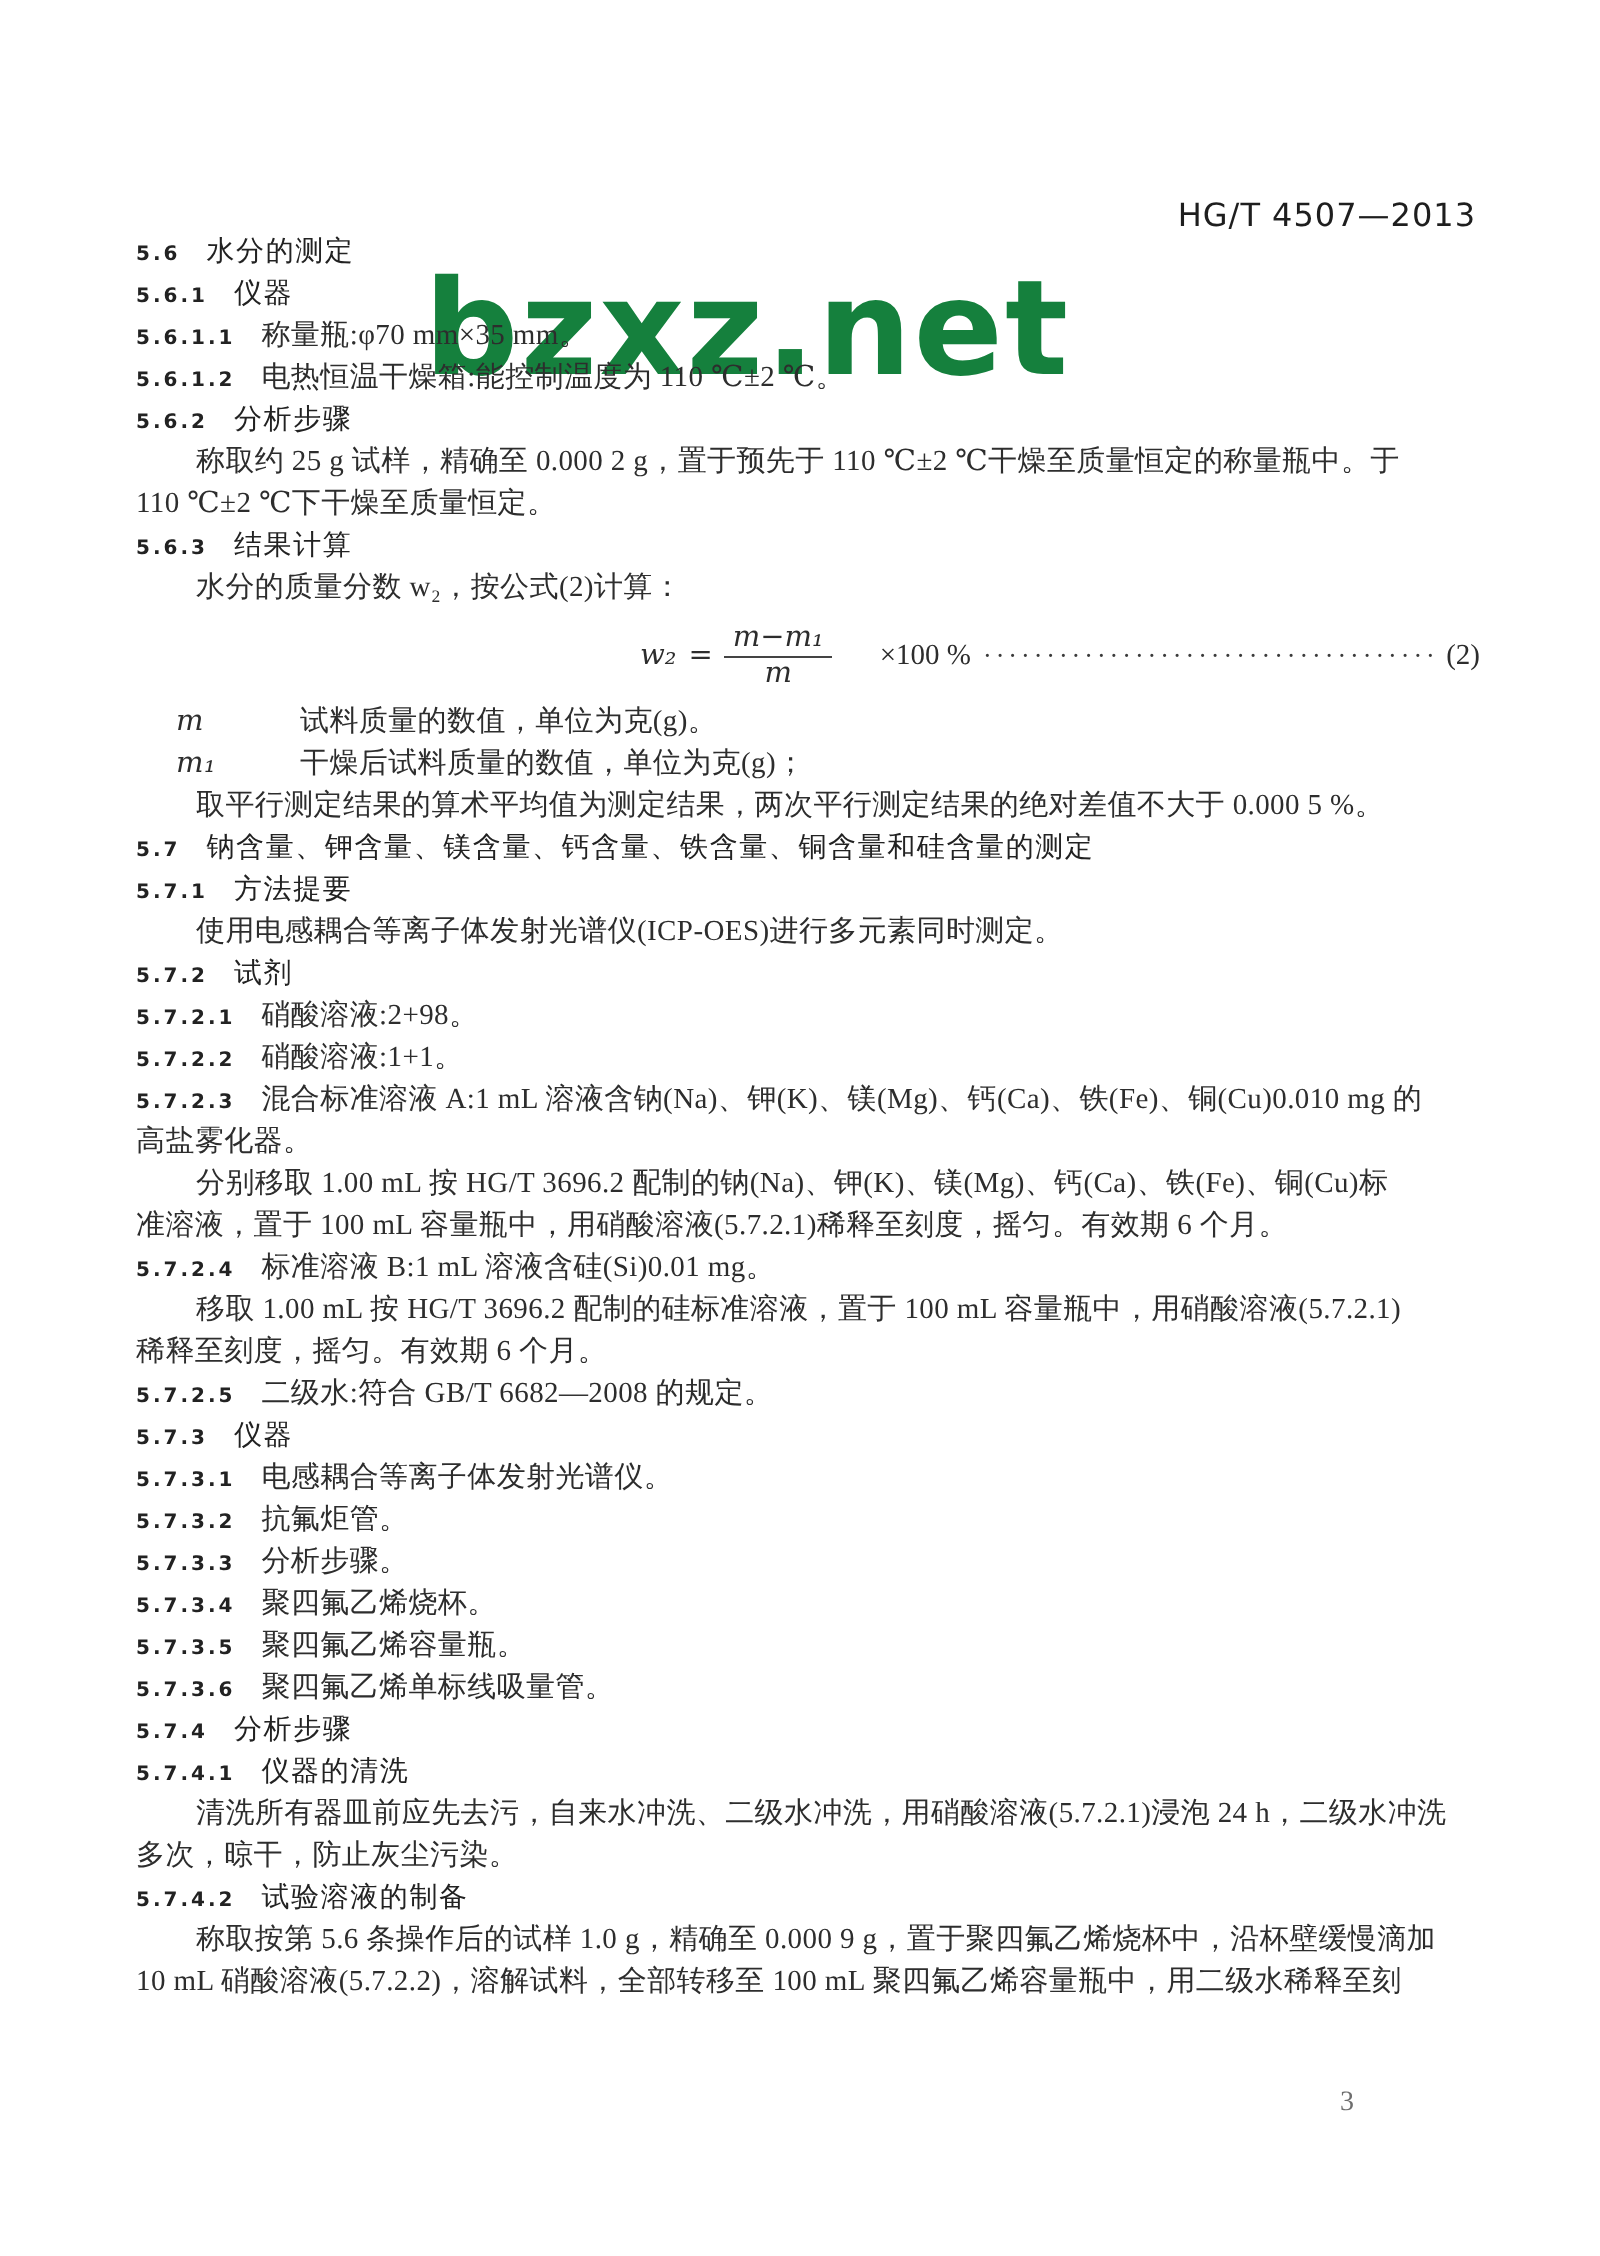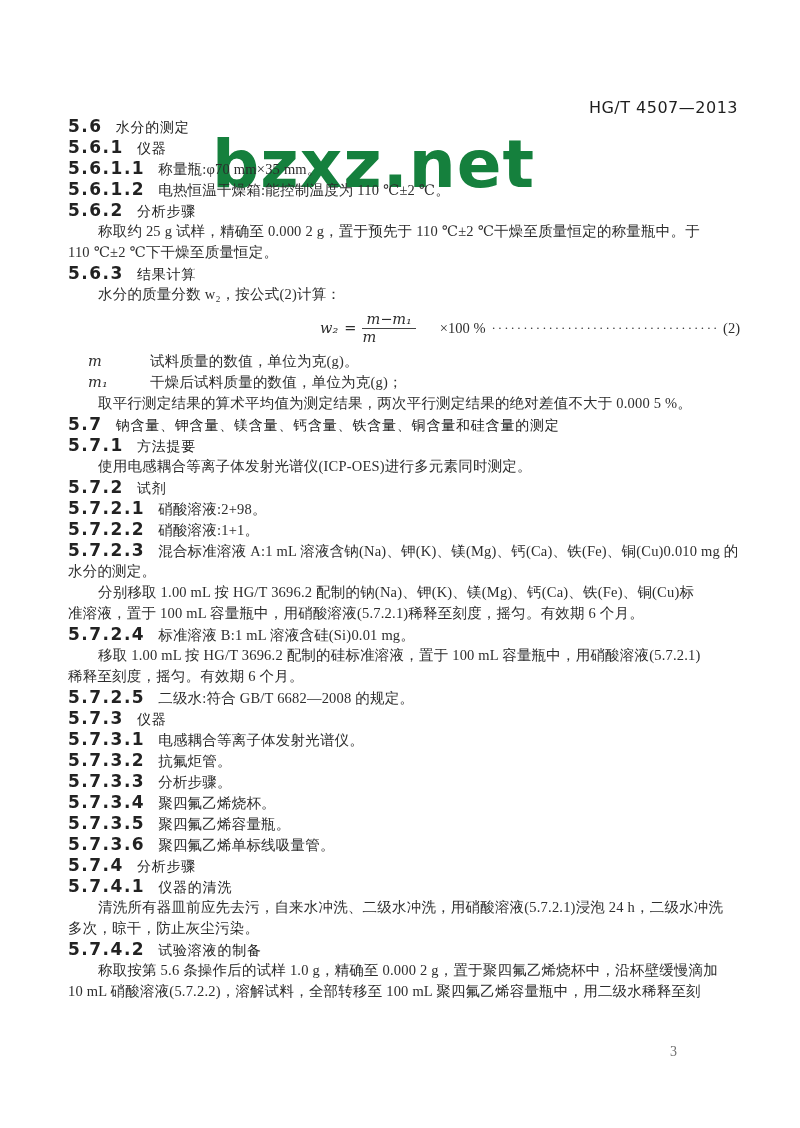--- a/index.html
+++ b/index.html
@@ -22,42 +22,42 @@
   }
   .doc-body {
     position:absolute; left:68px; top:116px; width:672px; z-index:1;
   }
   .line {
     height:21px; line-height:21px; font-size:14.5px;
     white-space:nowrap; letter-spacing:0.2px;
   }
   .num {
     font-family:"DejaVu Sans","Liberation Sans",sans-serif;
-    font-weight:700; font-size:17px; letter-spacing:1.5px;
+    font-weight:700; font-size:10px; letter-spacing:1.5px;
     margin-right:13px; color:#222;
   }
   .heading .txt {
     font-family:"DejaVu Sans","Liberation Sans",sans-serif;
     font-weight:400; font-size:14px; letter-spacing:0.8px; color:#222;
   }
   .clause .txt { font-weight:normal; }
   .para { padding-left:30px; }
   .def { padding-left:20px; }
   .def .sym {
     display:inline-block; width:62px; font-style:italic;
     font-family:"DejaVu Serif","Liberation Serif",serif;
   }
   .formula-row {
     display:flex; align-items:center;
     height:38px; margin:4px 0 4px 252px; width:420px;
     font-size:14.5px;
   }
   .f-lhs, .f-eq, .frac { font-style:italic; font-family:"DejaVu Serif","Liberation Serif",serif; }
   .f-eq { margin:0 6px; font-style:normal; }
-  .frac { display:inline-flex; flex-direction:column; line-height:17px; }
+  .frac { display:inline-flex; flex-direction:column; align-items:center; line-height:17px; }
   .f-num { border-bottom:1px solid #444; padding:0 4px; }
   .f-mul { margin-left:24px; }
   .f-dots {
     flex:1; overflow:hidden; white-space:nowrap;
     letter-spacing:2px; margin:0 6px; color:#3a3a3a; font-size:13px;
   }
   .f-label { flex:none; }
   .page-number {
     position:absolute; left:670px; top:1044px; z-index:1;
     font-size:14px; color:#6e6e6e;
@@ -93,36 +93,36 @@
       <div class="line def"><span class="sym">m</span><span class="dtxt">试料质量的数值，单位为克(g)。</span></div>
       <div class="line def"><span class="sym">m₁</span><span class="dtxt">干燥后试料质量的数值，单位为克(g)；</span></div>
       <div class="line para">取平行测定结果的算术平均值为测定结果，两次平行测定结果的绝对差值不大于 0.000 5 %。</div>
       <div class="line heading"><span class="num">5.7</span><span class="txt">钠含量、钾含量、镁含量、钙含量、铁含量、铜含量和硅含量的测定</span></div>
       <div class="line heading"><span class="num">5.7.1</span><span class="txt">方法提要</span></div>
       <div class="line para">使用电感耦合等离子体发射光谱仪(ICP-OES)进行多元素同时测定。</div>
       <div class="line heading"><span class="num">5.7.2</span><span class="txt">试剂</span></div>
       <div class="line clause"><span class="num">5.7.2.1</span><span class="txt">硝酸溶液:2+98。</span></div>
       <div class="line clause"><span class="num">5.7.2.2</span><span class="txt">硝酸溶液:1+1。</span></div>
       <div class="line clause"><span class="num">5.7.2.3</span><span class="txt">混合标准溶液 A:1 mL 溶液含钠(Na)、钾(K)、镁(Mg)、钙(Ca)、铁(Fe)、铜(Cu)0.010 mg 的</span></div>
-      <div class="line cont">水分的测定。</div>
+      <div class="line cont">高盐雾化器。</div>
       <div class="line para">分别移取 1.00 mL 按 HG/T 3696.2 配制的钠(Na)、钾(K)、镁(Mg)、钙(Ca)、铁(Fe)、铜(Cu)标</div>
       <div class="line cont">准溶液，置于 100 mL 容量瓶中，用硝酸溶液(5.7.2.1)稀释至刻度，摇匀。有效期 6 个月。</div>
       <div class="line clause"><span class="num">5.7.2.4</span><span class="txt">标准溶液 B:1 mL 溶液含硅(Si)0.01 mg。</span></div>
       <div class="line para">移取 1.00 mL 按 HG/T 3696.2 配制的硅标准溶液，置于 100 mL 容量瓶中，用硝酸溶液(5.7.2.1)</div>
       <div class="line cont">稀释至刻度，摇匀。有效期 6 个月。</div>
       <div class="line clause"><span class="num">5.7.2.5</span><span class="txt">二级水:符合 GB/T 6682—2008 的规定。</span></div>
       <div class="line heading"><span class="num">5.7.3</span><span class="txt">仪器</span></div>
       <div class="line clause"><span class="num">5.7.3.1</span><span class="txt">电感耦合等离子体发射光谱仪。</span></div>
       <div class="line clause"><span class="num">5.7.3.2</span><span class="txt">抗氟炬管。</span></div>
       <div class="line clause"><span class="num">5.7.3.3</span><span class="txt">分析步骤。</span></div>
       <div class="line clause"><span class="num">5.7.3.4</span><span class="txt">聚四氟乙烯烧杯。</span></div>
       <div class="line clause"><span class="num">5.7.3.5</span><span class="txt">聚四氟乙烯容量瓶。</span></div>
       <div class="line clause"><span class="num">5.7.3.6</span><span class="txt">聚四氟乙烯单标线吸量管。</span></div>
       <div class="line heading"><span class="num">5.7.4</span><span class="txt">分析步骤</span></div>
       <div class="line heading"><span class="num">5.7.4.1</span><span class="txt">仪器的清洗</span></div>
       <div class="line para">清洗所有器皿前应先去污，自来水冲洗、二级水冲洗，用硝酸溶液(5.7.2.1)浸泡 24 h，二级水冲洗</div>
       <div class="line cont">多次，晾干，防止灰尘污染。</div>
       <div class="line heading"><span class="num">5.7.4.2</span><span class="txt">试验溶液的制备</span></div>
-      <div class="line para">称取按第 5.6 条操作后的试样 1.0 g，精确至 0.000 2 g，置于聚四氟乙烯烧杯中，沿杯壁缓慢滴加</div>
+      <div class="line para">称取按第 5.6 条操作后的试样 1.0 g，精确至 0.000 9 g，置于聚四氟乙烯烧杯中，沿杯壁缓慢滴加</div>
       <div class="line cont">10 mL 硝酸溶液(5.7.2.2)，溶解试料，全部转移至 100 mL 聚四氟乙烯容量瓶中，用二级水稀释至刻</div>
     </div>
   <div class="page-number">3</div>
 </div>
 
 </body></html>

